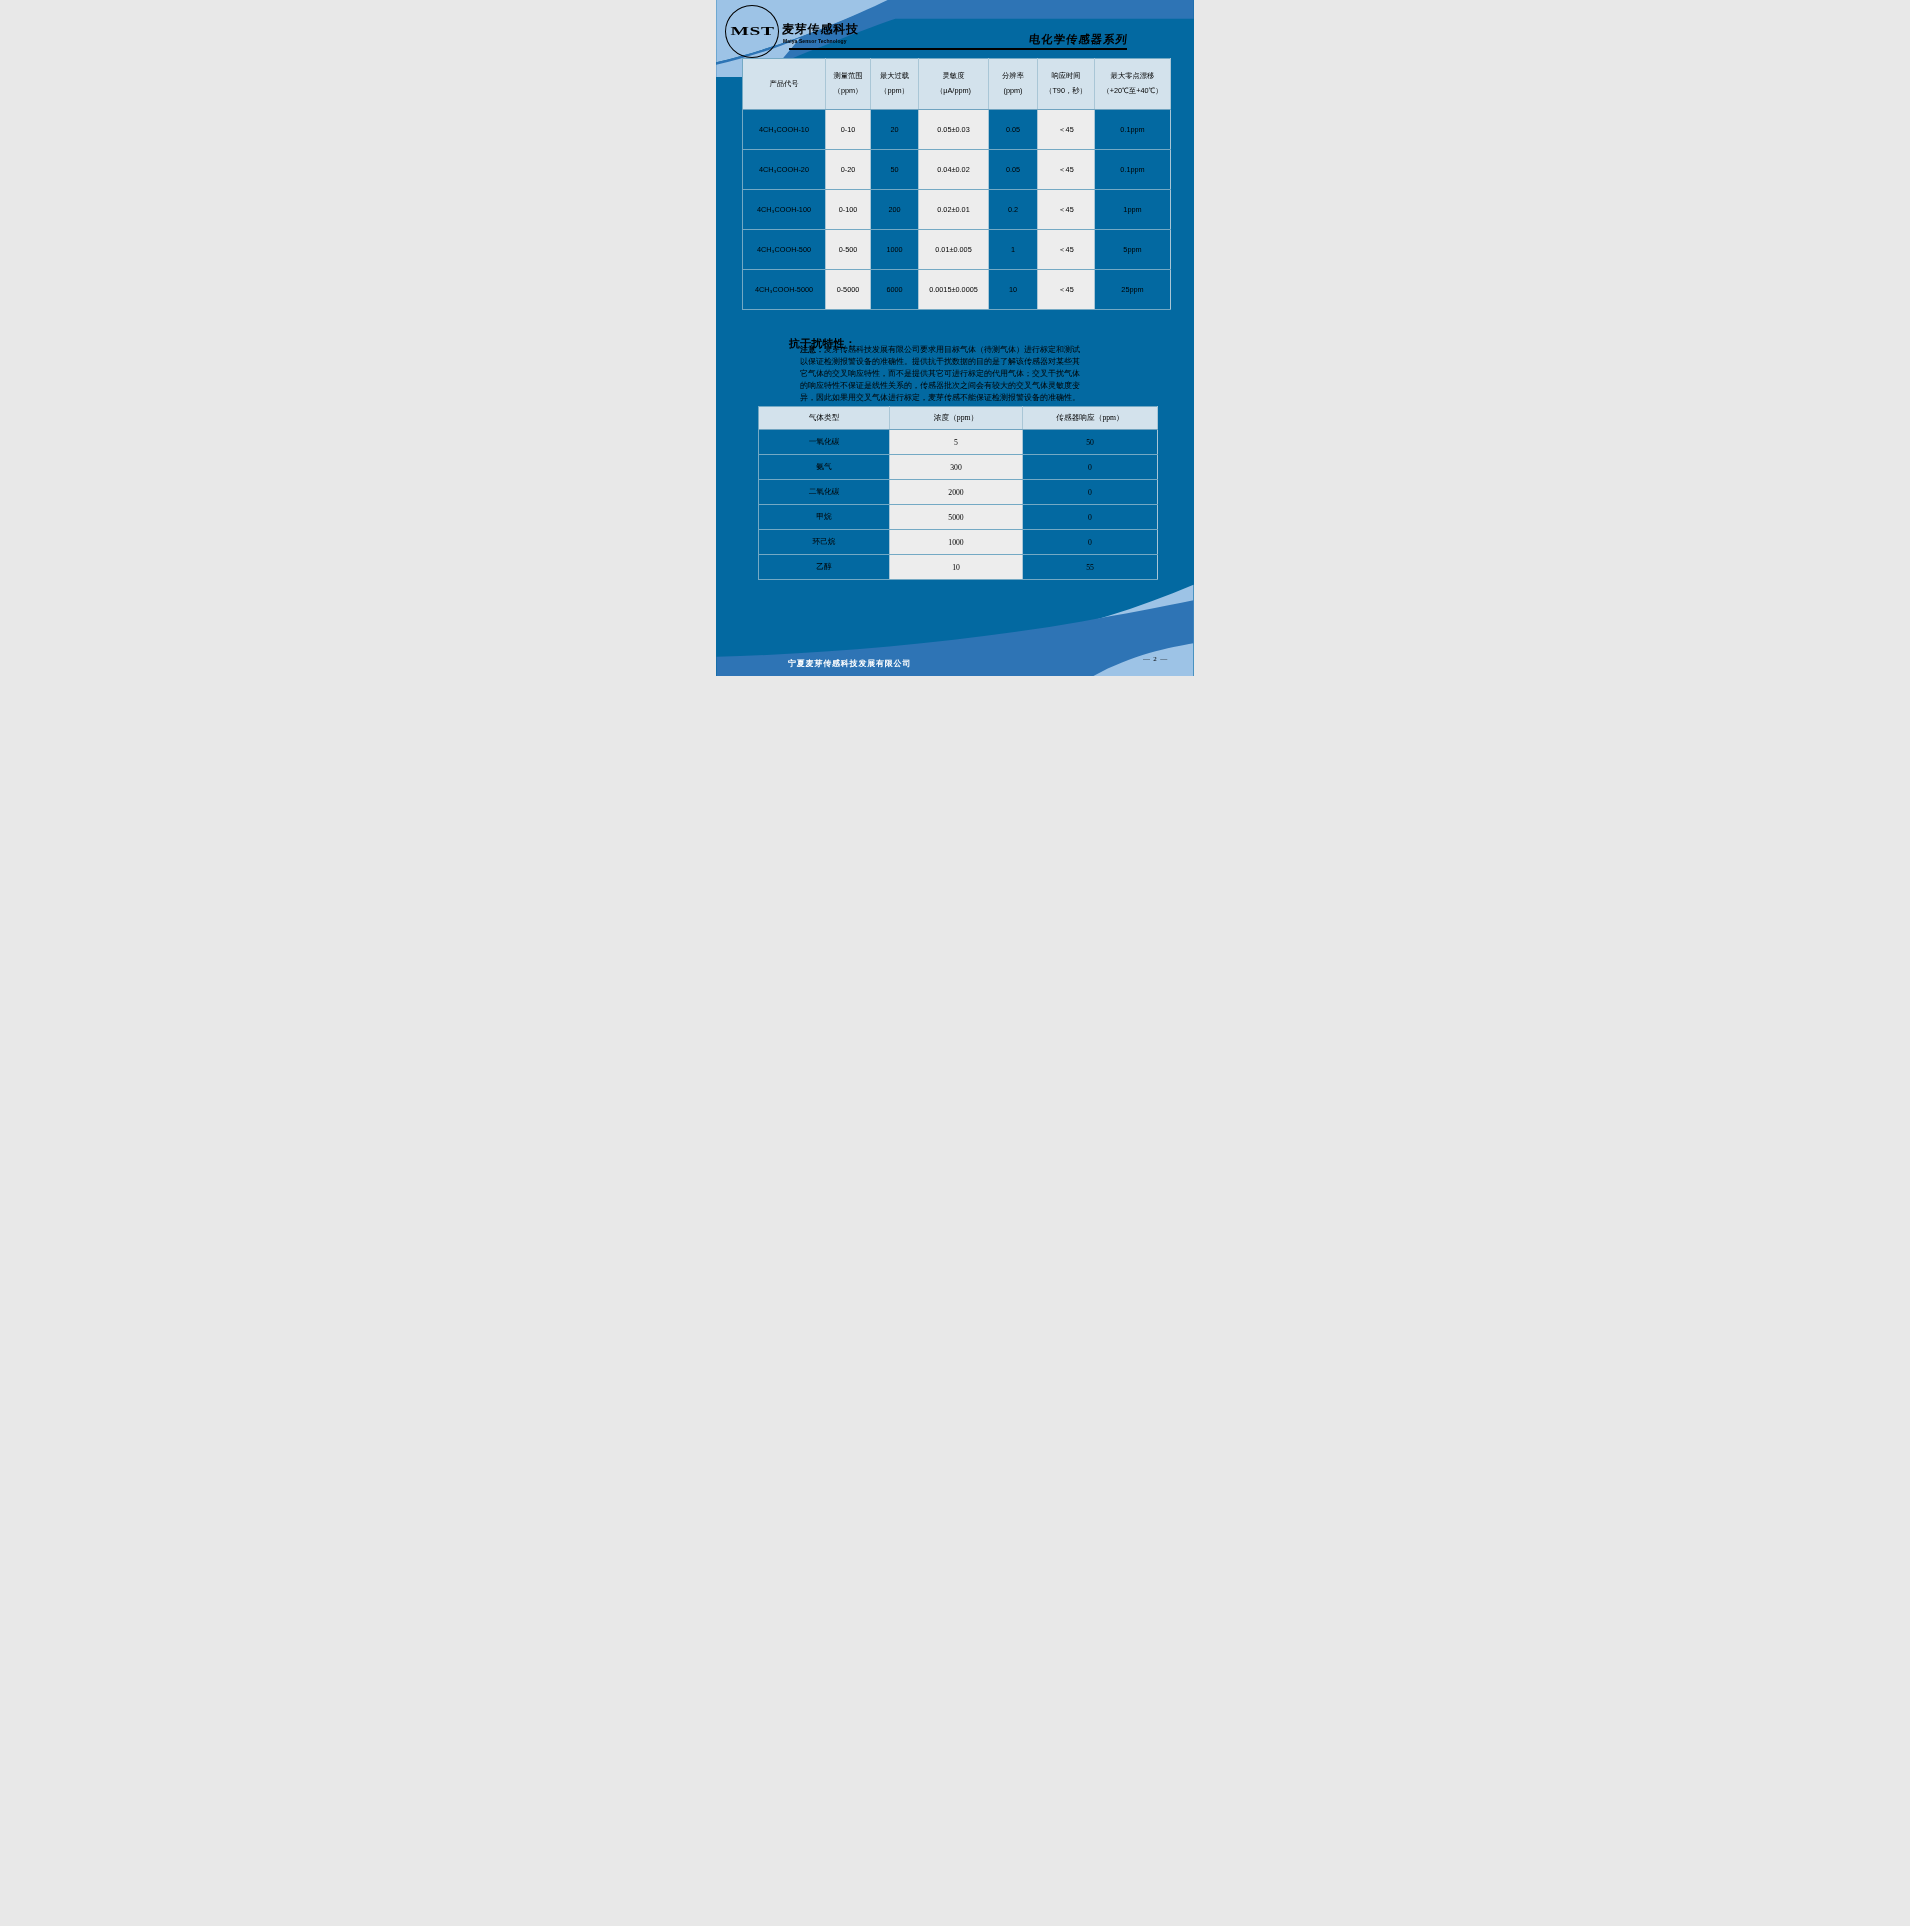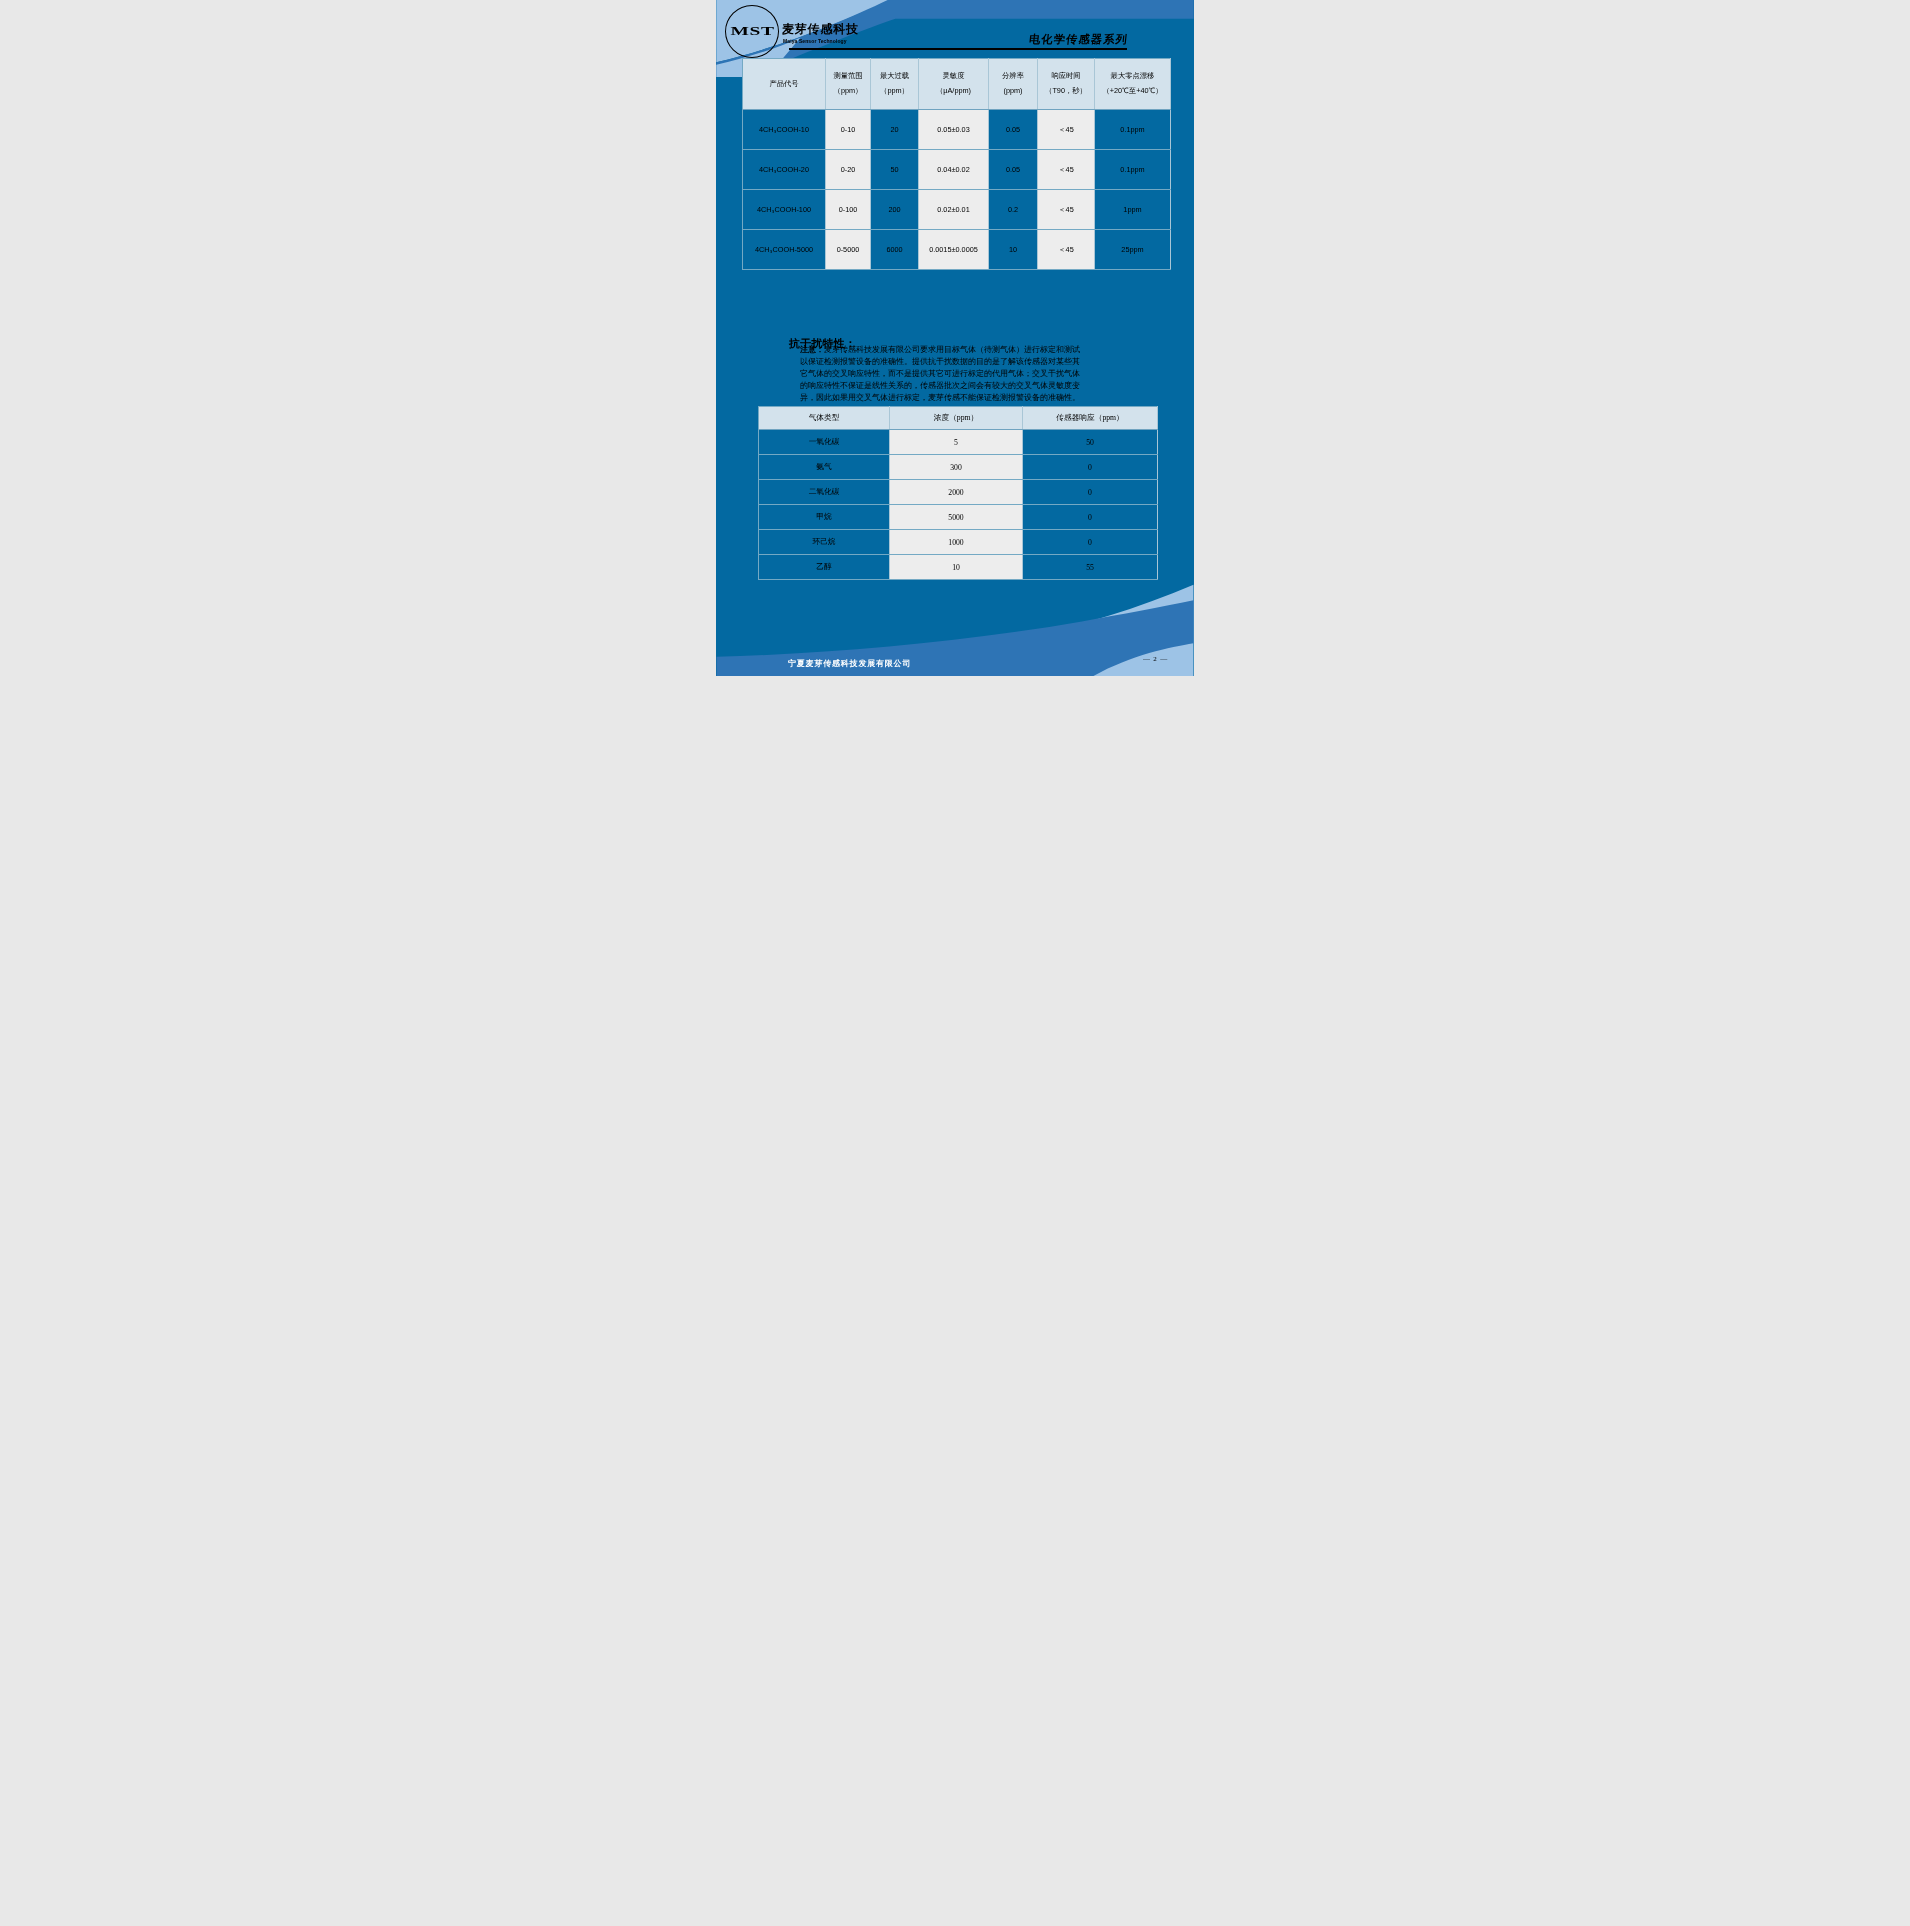--- a/index.html
+++ b/index.html
@@ -177,20 +177,29 @@
         <tr>
           <td>4CH₃COOH-100</td>
           <td>0-100</td>
           <td>200</td>
           <td>0.02±0.01</td>
           <td>0.2</td>
           <td>＜45</td>
           <td>1ppm</td>
         </tr>
         <tr>
+          <td>4CH₃COOH-500</td>
+          <td>0-500</td>
+          <td>1000</td>
+          <td>0.01±0.005</td>
+          <td>1</td>
+          <td>＜45</td>
+          <td>5ppm</td>
+        </tr>
+        <tr>
           <td>4CH₃COOH-5000</td>
           <td>0-5000</td>
           <td>6000</td>
           <td>0.0015±0.0005</td>
           <td>10</td>
           <td>＜45</td>
           <td>25ppm</td>
         </tr>
       </tbody>
   </table>

